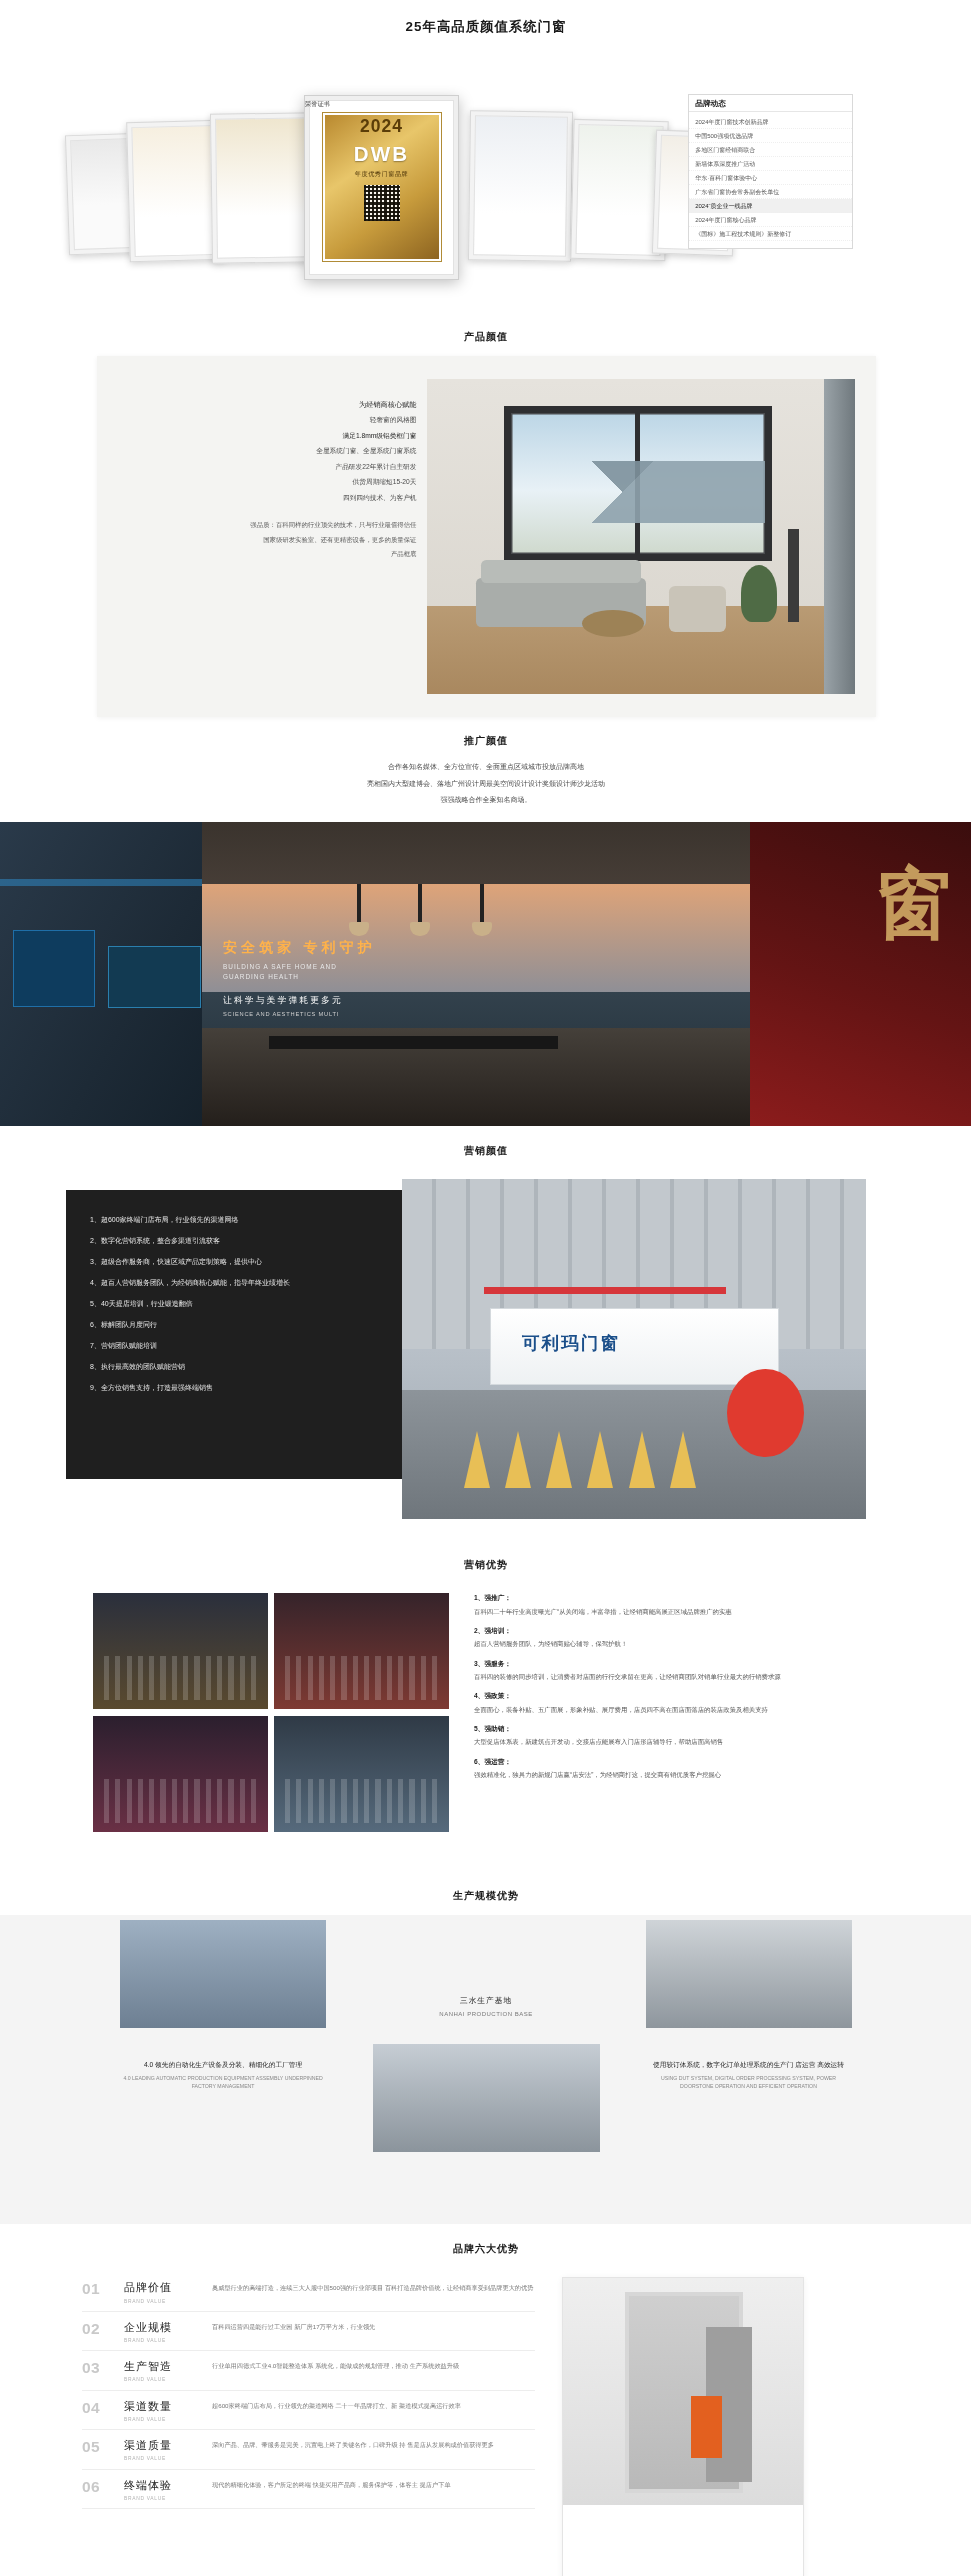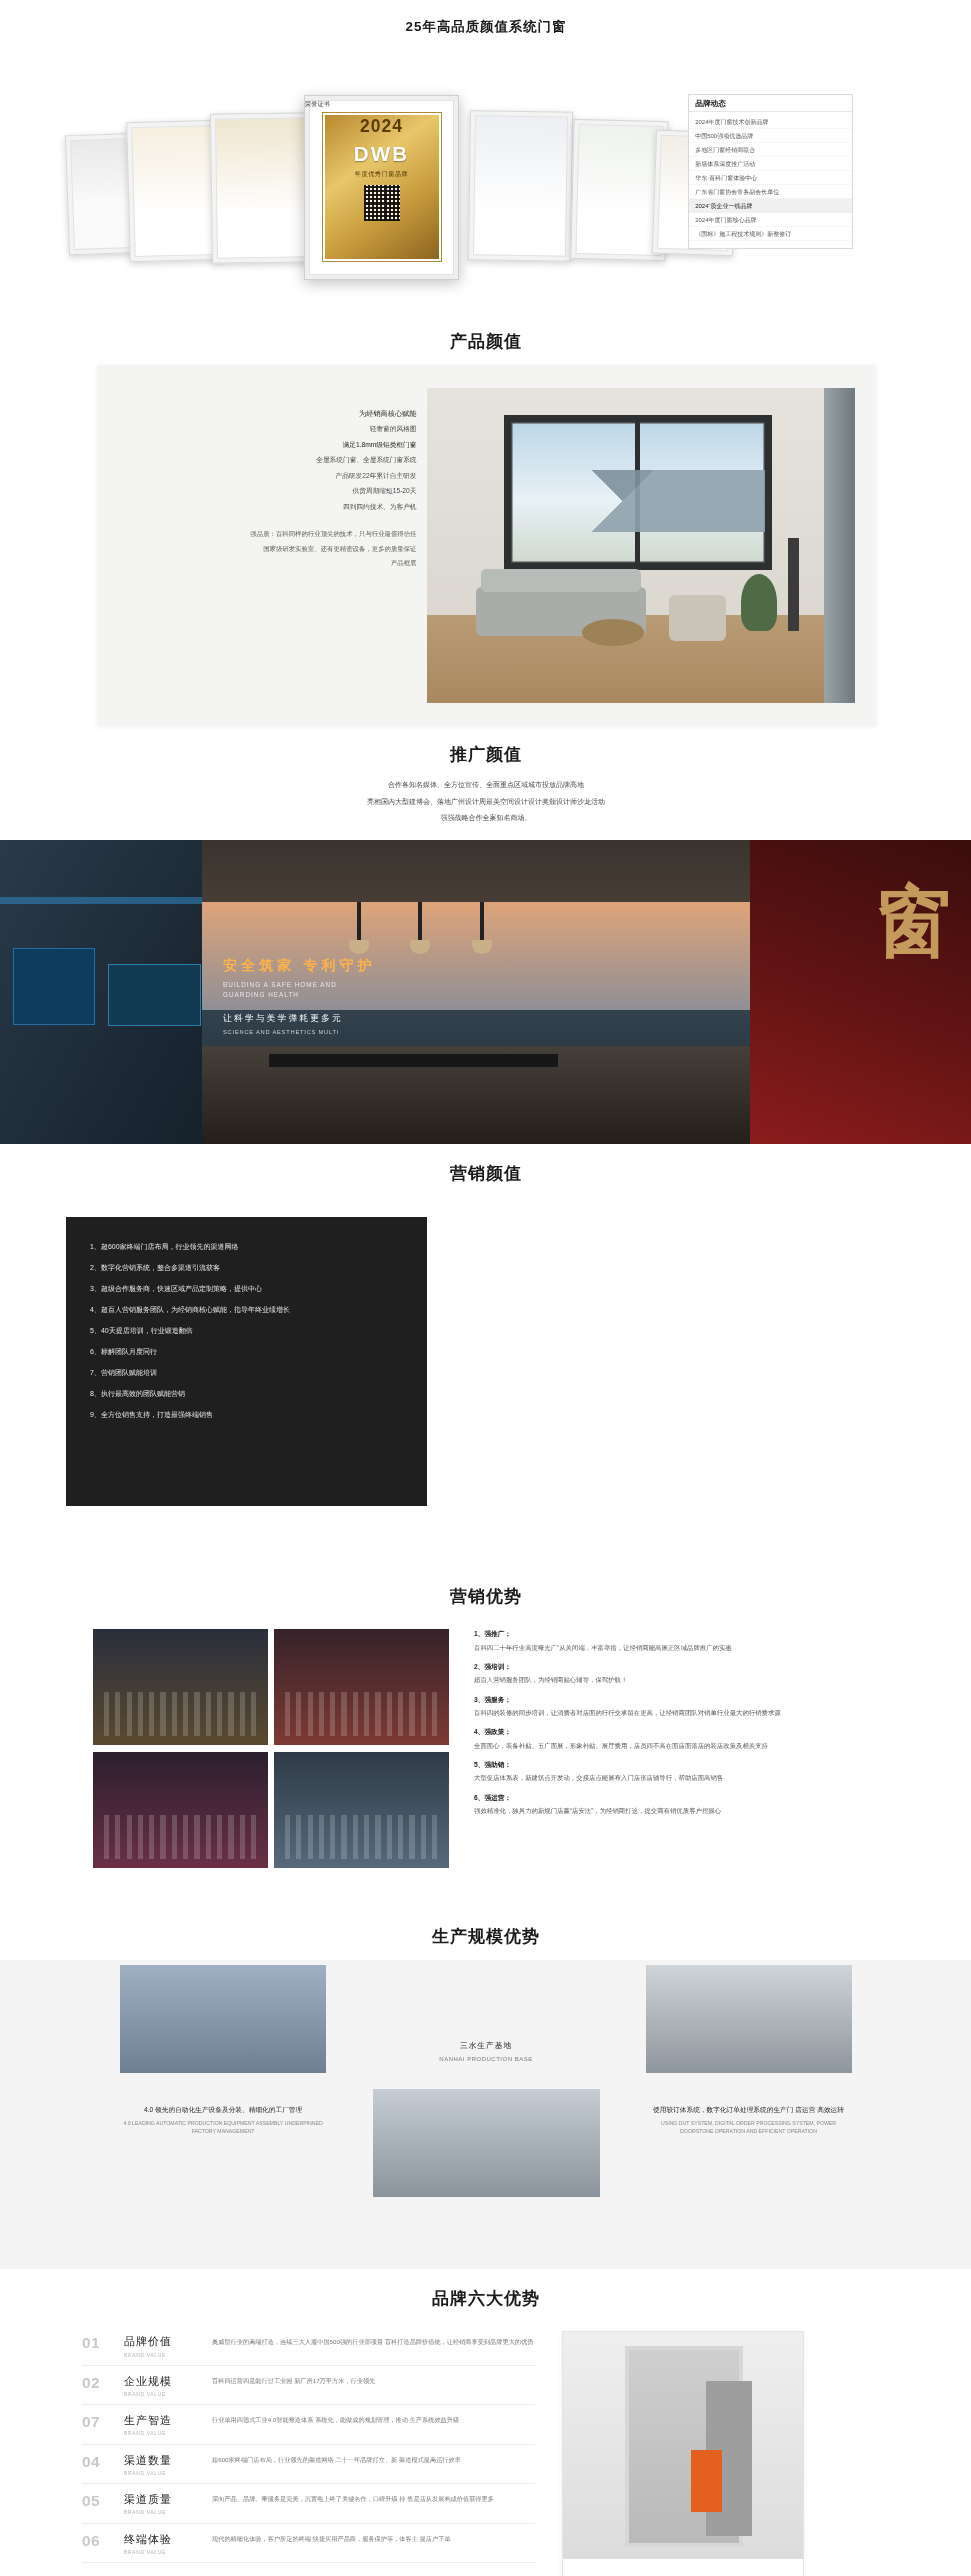--- a/index.html
+++ b/index.html
@@ -7,21 +7,21 @@
     width: 972px;
     background: #ffffff;
     font-family: "Liberation Sans", "DejaVu Sans", sans-serif;
     color: #333;
   }
   .page { width: 972px; position: relative; overflow: hidden; }
 
   
   .sec-title {
     text-align: center;
-    font-size: 17px;
+    font-size: 10px;
     font-weight: bold;
     color: #1a1a1a;
     letter-spacing: 1px;
     padding: 17.5px 0 11.3px 0;
   }
   .sec-title.top {
     font-size: 13.4px;
     padding: 17.5px 0 9.3px 0;
   }
 
@@ -436,20 +436,35 @@
         <li>2、数字化营销系统，整合多渠道引流获客</li>
         <li>3、超级合作服务商，快速区域产品定制策略，提供中心</li>
         <li>4、超百人营销服务团队，为经销商核心赋能，指导年终业绩增长</li>
         <li>5、40天提店培训，行业锻造翻倍</li>
         <li>6、标解团队月度同行</li>
         <li>7、营销团队赋能培训</li>
         <li>8、执行最高效的团队赋能营销</li>
         <li>9、全方位销售支持，打造最强终端销售</li>
       </ol>
     </div>
+    <div class="mk-photo">
+      <div class="bld"></div>
+      <div class="ground"></div>
+      <div class="store">
+          <div class="sign">可利玛门窗</div>
+        </div>
+      <div class="ribbon"></div>
+      <div class="balloon"></div>
+      <div class="cone" style="left:62px;"></div>
+      <div class="cone" style="left:103px;"></div>
+      <div class="cone" style="left:144px;"></div>
+      <div class="cone" style="left:185px;"></div>
+      <div class="cone" style="left:227px;"></div>
+      <div class="cone" style="left:268px;"></div>
+    </div>
   </div>
 
   <div class="sec-title">营销优势</div>
   <div class="ma-wrap">
     <div class="ma-photos">
       <div class="ph p1"></div>
       <div class="ph p2"></div>
       <div class="ph p3"></div>
       <div class="ph p4"></div>
     </div>
@@ -515,21 +530,21 @@
       </div>
       <div class="six-row">
         <div class="six-num">02</div>
         <div class="six-mid">
             <div class="t">企业规模</div>
             <div class="s">BRAND VALUE</div>
           </div>
         <div class="six-desc">百科四运营四是能行过工业园 新厂房17万平方米，行业领先</div>
       </div>
       <div class="six-row">
-        <div class="six-num">07</div>
+        <div class="six-num">03</div>
         <div class="six-mid">
             <div class="t">生产智造</div>
             <div class="s">BRAND VALUE</div>
           </div>
         <div class="six-desc">行业单用四德式工业4.0智能整造体系 系统化，能做成的规划管理，推动 生产系统效益升级</div>
       </div>
       <div class="six-row">
         <div class="six-num">04</div>
         <div class="six-mid">
             <div class="t">渠道数量</div>

